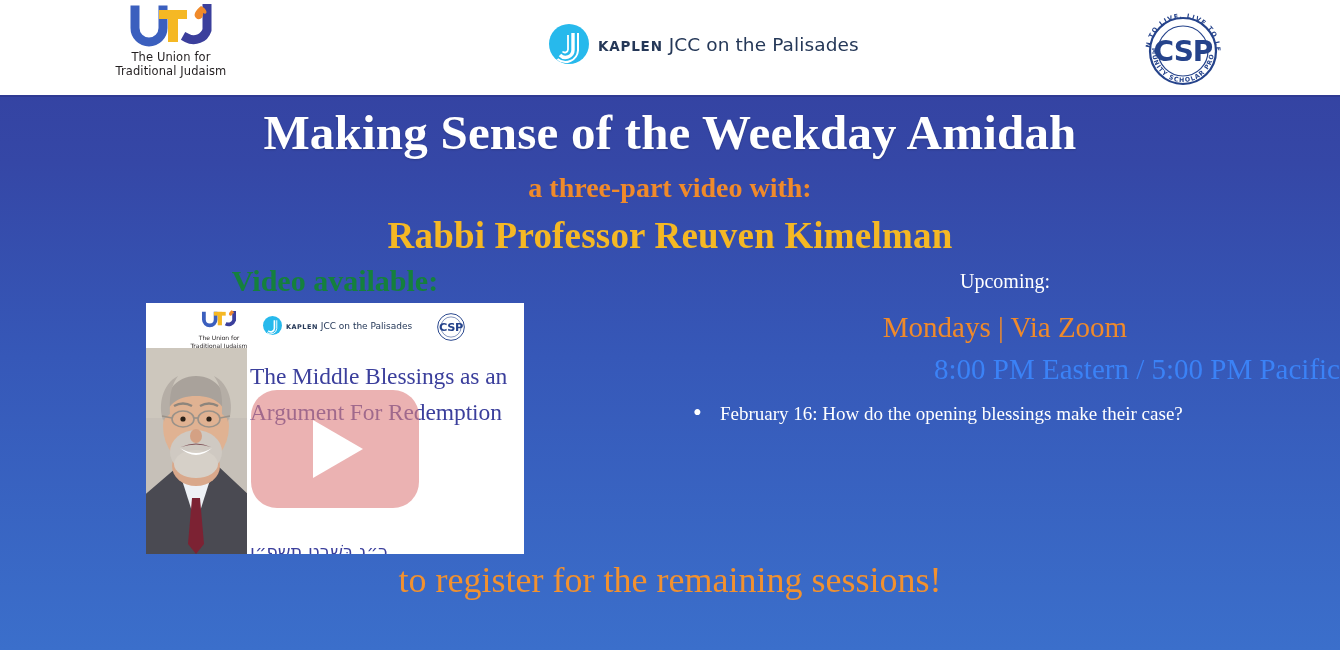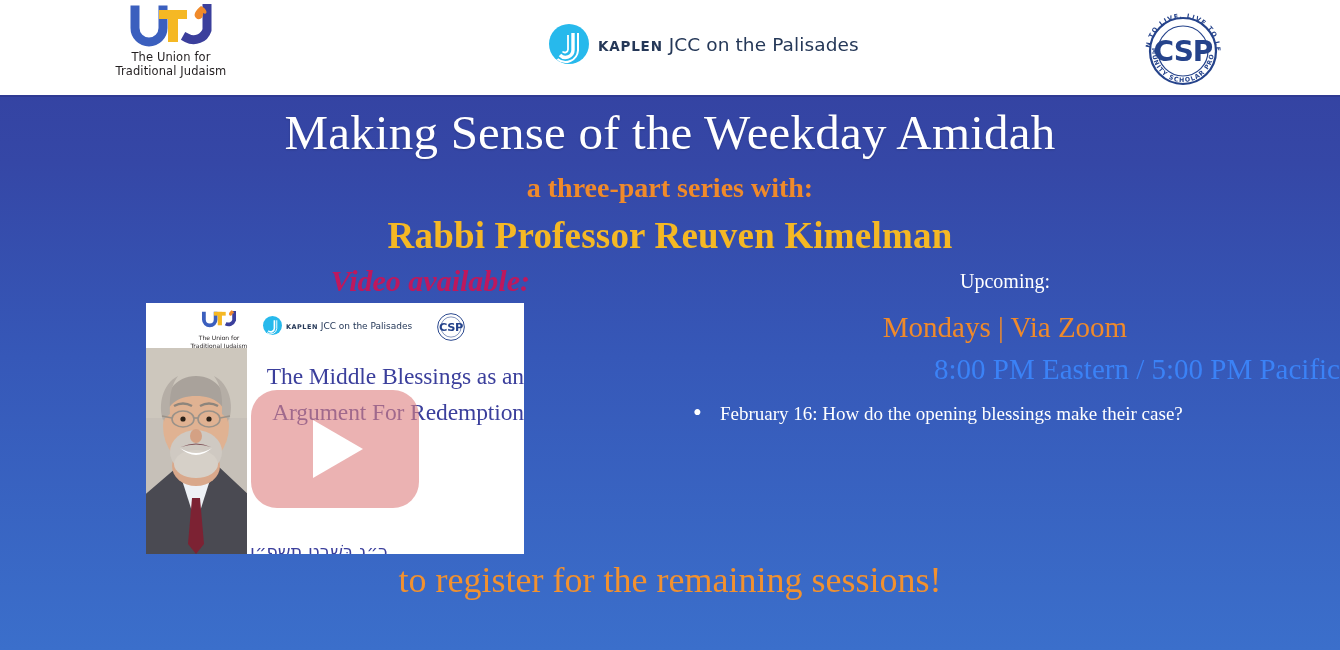--- a/index.html
+++ b/index.html
@@ -53,39 +53,39 @@
     font-size: 13.5px; font-weight: 700; letter-spacing: .8px;
   }
 
   
   .csp-logo { position: absolute; left: 1141px; top: 9px; width: 84px; height: 80px; }
 
   
   .main-title {
     position: absolute; top: 104px; left: 0; width: 1340px;
     text-align: center; color: #ffffff;
-    font-size: 49px; font-weight: 400; letter-spacing: .2px;
+    font-size: 49px; font-weight: 700; letter-spacing: .2px;
     text-shadow: 0 1px 2px rgba(0,0,0,.18);
   }
   .series-line {
     position: absolute; top: 172px; left: 0; width: 1340px;
     text-align: center; color: #f08a2a;
     font-size: 28px; font-weight: 700;
   }
   .speaker-line {
     position: absolute; top: 214px; left: 0; width: 1340px;
     text-align: center; color: #f5b824;
     font-size: 37px; font-weight: 700; letter-spacing: .2px;
   }
 
   
   .video-available {
     position: absolute; top: 264px; left: 140px; width: 390px;
-    text-align: right; color: #be185d;
-    font-size: 30px; font-weight: 700; font-style: italic;
+    text-align: center; color: #15803d;
+    font-size: 30px; font-weight: 700;
   }
   .video-card {
     position: absolute; left: 146px; top: 303px;
     width: 378px; height: 251px;
     background: #ffffff; overflow: hidden;
   }
   .vc-logos {
     position: absolute; left: 0; top: 4px; width: 378px; height: 40px;
   }
   .vc-utj { position: absolute; left: 35px; top: 2px; width: 76px; text-align: center; }
@@ -103,21 +103,20 @@
   .vc-csp { position: absolute; left: 288px; top: 3px; width: 34px; height: 34px; }
 
   .vc-photo {
     position: absolute; left: 0; top: 45px; width: 101px; height: 206px;
     overflow: hidden; background: #b9b4ae;
   }
   .vc-title {
     position: absolute; left: 104px; top: 55px; width: 274px;
     color: #3b3f9c; font-size: 23.5px; line-height: 36px;
     letter-spacing: -.1px;
-    text-align: right;
   }
   .vc-recorded {
     position: absolute; left: 104px; top: 183px; width: 274px;
     color: #3b3f9c; font-size: 20px; line-height: 25px;
   }
   .vc-hebrew {
     position: absolute; left: 104px; top: 211px; width: 274px;
     color: #3b3f9c; font-size: 18px; direction: rtl;
     text-align: left; font-family: "DejaVu Sans", sans-serif; margin-top: 27px;
   }
@@ -211,21 +210,21 @@
       </text>
       <text font-family="DejaVu Sans, sans-serif" font-size="6.2" font-weight="700" fill="#25438b" letter-spacing="1">
         <textPath href="#arcBot" startOffset="50%" text-anchor="middle">COMMUNITY SCHOLAR PROGRAM</textPath>
       </text>
       <text x="42" y="52" text-anchor="middle" font-family="DejaVu Sans, sans-serif" font-size="28" font-weight="700" fill="#25438b" letter-spacing="-1">CSP</text>
     </svg>
   </div>
 </div>
 
 <div class="main-title">Making Sense of the Weekday Amidah</div>
-<div class="series-line">a three-part series with:</div>
+<div class="series-line">a three-part video with:</div>
 <div class="speaker-line">Rabbi Professor Reuven Kimelman</div>
 
 <div class="video-available">Video available:</div>
 
 <div class="video-card">
 
   <div class="vc-logos">
     <div class="vc-utj">
       <svg width="42" height="20" viewBox="0 0 100 46">
         <path d="M14 6 L14 24 A14 14 0 0 0 42 24 L42 6" fill="none" stroke="#3b5fbe" stroke-width="9"></path>

